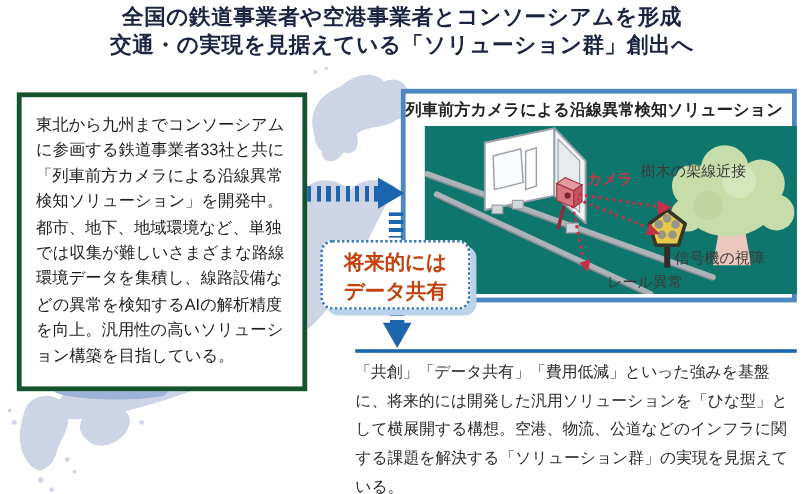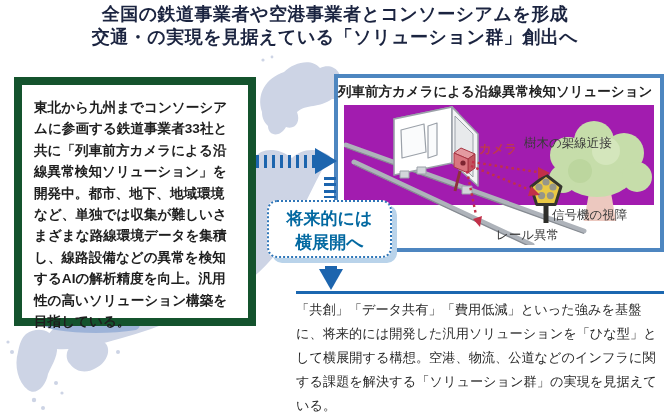--- a/index.html
+++ b/index.html
@@ -4,40 +4,40 @@
 <style>
   html,body{margin:0;padding:0;background:#fff;}
   .container{position:relative;width:670px;height:412px;background:#fff;overflow:hidden;
              font-family:"Liberation Sans",sans-serif;}
   .map{position:absolute;left:0;top:0;z-index:0;}
 
   .title{position:absolute;top:3px;left:0;width:670px;text-align:center;z-index:2;
          font-size:18px;font-weight:bold;color:#1b2440;line-height:23px;letter-spacing:.5px;}
 
   .intro{position:absolute;left:14px;top:77px;width:242px;height:249px;box-sizing:border-box;
-         background:#fff;border:8px solid #14532d;padding:12px 12px;z-index:1;
-         font-size:13.6px;line-height:21.4px;color:#1e1e1e;font-weight:700;}
+         background:#fff;border:4px solid #14532d;padding:12px 12px;z-index:1;
+         font-size:13.6px;line-height:21.4px;color:#1e1e1e;font-weight:400;}
 
   .harrow-dash{position:absolute;left:256px;top:155px;width:60px;height:13px;z-index:2;
         background:repeating-linear-gradient(to right,#1d65ae 0 3.5px,transparent 3.5px 8px);}
   .harrow-head{position:absolute;left:315px;top:148px;width:0;height:0;z-index:2;
         border-left:22px solid #1d65ae;border-top:13px solid transparent;border-bottom:13px solid transparent;}
 
   .solution{position:absolute;left:334px;top:74px;width:330px;height:178px;box-sizing:border-box;
             background:#fff;border:4px solid #4d86c0;z-index:1;}
   .solution-title{text-align:left;font-size:13.5px;font-weight:bold;color:#222;padding-top:5px;}
-  .illus{margin:4px 6px 0 6px;width:310px;height:100px;background:#a21caf;}
+  .illus{margin:4px 6px 0 16px;width:310px;height:140px;background:#0f766e;}
 
   .vdots1{position:absolute;left:324px;top:177px;width:12px;height:21px;z-index:2;
         background:repeating-linear-gradient(to bottom,#1d65ae 0 3px,transparent 3px 6.5px);}
 
   .future{position:absolute;left:267px;top:200px;width:125px;height:58px;box-sizing:border-box;
           background:#fff;border:2px dotted #2f76b8;border-radius:10px;z-index:3;
           box-shadow:5px 5px 0 #b9d3ea;text-align:center;padding-top:5px;
-          font-size:17px;font-weight:bold;color:#0369a1;line-height:24px;}
+          font-size:17px;font-weight:bold;color:#c2410c;line-height:24px;}
 
   .vdots2{position:absolute;left:325px;top:260px;width:12px;height:10px;z-index:2;
         background:repeating-linear-gradient(to bottom,#1d65ae 0 3px,transparent 3px 6.5px);}
   .darrow-head{position:absolute;left:319px;top:269px;width:0;height:0;z-index:4;
         border-top:21px solid #1d65ae;border-left:12px solid transparent;border-right:12px solid transparent;}
 
   .bottom-note{position:absolute;left:296px;top:291px;width:368px;box-sizing:border-box;z-index:2;
         border-top:3px solid #1b67b0;border-bottom:3px solid #1b67b0;padding:4px 0 5px 0;
         font-size:13.2px;line-height:24px;color:#2b2b2b;}
 
@@ -153,21 +153,21 @@
         <text class="svgtext" x="208" y="114" font-size="12.5" fill="#3a3a3a">信号機の視障</text>
         <text class="svgtext" x="152" y="134" font-size="12.5" fill="#3a3a3a">レール異常</text>
       </svg>
     </div>
   </div>
 
   <div class="vdots1"></div>
 
   <div class="future">
     <div>将来的には</div>
-    <div>横展開へ</div>
+    <div>データ共有</div>
   </div>
 
   <div class="vdots2"></div>
   <div class="darrow-head"></div>
 
   <div class="bottom-note">
     <span>「共創」「データ共有」「費用低減」といった強みを基盤に、将来的には開発した汎用ソリューションを「ひな型」として横展開する構想。空港、物流、公道などのインフラに関する課題を解決する「ソリューション群」の実現を見据えている。</span>
   </div>
 
 </div>

